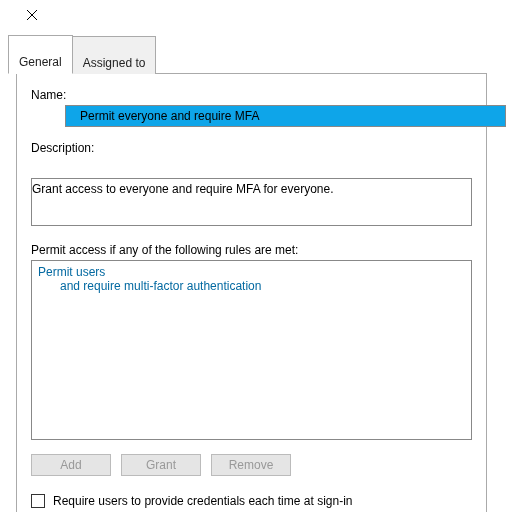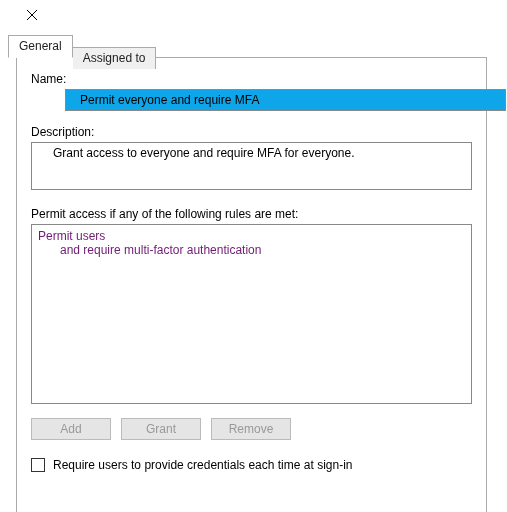--- a/index.html
+++ b/index.html
@@ -3,32 +3,32 @@
   <meta charset="utf-8">
   <style>
     * { box-sizing: border-box; margin: 0; padding: 0; font-family: "Segoe UI", Tahoma, sans-serif; font-size: 12px; }
     body { width: 507px; height: 512px; background: #fff; overflow: hidden; }
     .titlebar { display: flex; align-items: center; justify-content: space-between; height: 30px; padding: 0 8px 0 10px; }
     .titlebar-title { color: #000; }
     .close-btn { width: 44px; height: 28px; display: flex; align-items: center; justify-content: center; background: transparent; border: none; cursor: pointer; }
     .close-btn svg { width: 10px; height: 10px; }
     .tabs-wrap { padding: 5px 10px 0 8px; }
     .tabs { display: flex; position: relative; z-index: 2; }
-    .tab { padding: 3px 10px 4px; border: 1px solid #aaa; border-bottom: none; background: #fff; color: #222; position: relative; }
-    .tab.inactive { background: #f0f0f0; border-left: none; top: 12px; }
+    .tab { padding: 19px 10px 4px; border: 1px solid #aaa; border-bottom: none; background: #fff; color: #222; position: relative; }
+    .tab.inactive { background: #f0f0f0; border-left: none; top: 1px; }
     .tab.active { border-bottom: 1px solid #fff; margin-bottom: -1px; }
     .panel { border: 1px solid #aaa; margin: 0 10px 10px 8px; padding: 14px 14px 10px 14px; background: #fff; height: 460px; position: relative; }
     .field-label { margin-bottom: 3px; color: #000; }
     .text-input { width: 100%; border: 1px solid #888; padding: 3px 14px; font-size: 12px; background: #0ea5e9; color: #000; outline: none; margin-left: 34px; }
     .section-gap { height: 14px; }
-    .desc-box { width: 100%; height: 48px; border: 1px solid #888; padding: 3px 21px; font-size: 12px; color: #000; background: #fff; resize: none; overflow-y: scroll; }
+    .desc-box { width: 100%; height: 48px; border: 1px solid #888; padding: 3px 0; font-size: 12px; color: #000; background: #fff; resize: none; overflow-y: scroll; margin-top: 20px; }
     .desc-box::-webkit-scrollbar { width: 16px; }
     .desc-box::-webkit-scrollbar-track { background: #f0f0f0; }
     .desc-box::-webkit-scrollbar-button { background: #f0f0f0; height: 16px; display: block; }
-    .rules-box { width: 100%; height: 180px; border: 1px solid #888; padding: 4px 6px; font-size: 12px; color: #701a75; background: #fff; overflow: auto; }
+    .rules-box { width: 100%; height: 180px; border: 1px solid #888; padding: 4px 6px; font-size: 12px; color: #0369a1; background: #fff; overflow: auto; }
     .rules-line1 { }
     .rules-line2 { padding-left: 22px; }
     .btn-row { display: flex; gap: 10px; margin-top: 14px; align-items: flex-end; }
     .btn { width: 80px; height: 22px; border: 1px solid #bbb; background: #e5e5e5; color: #999; font-size: 12px; cursor: default; }
     .checkbox-row { display: flex; align-items: center; gap: 8px; margin-top: 18px; text-align: center; }
     .checkbox { width: 14px; height: 14px; border: 1px solid #333; background: #fff; display: inline-block; }
   </style>
 </head>
 <body>
 

